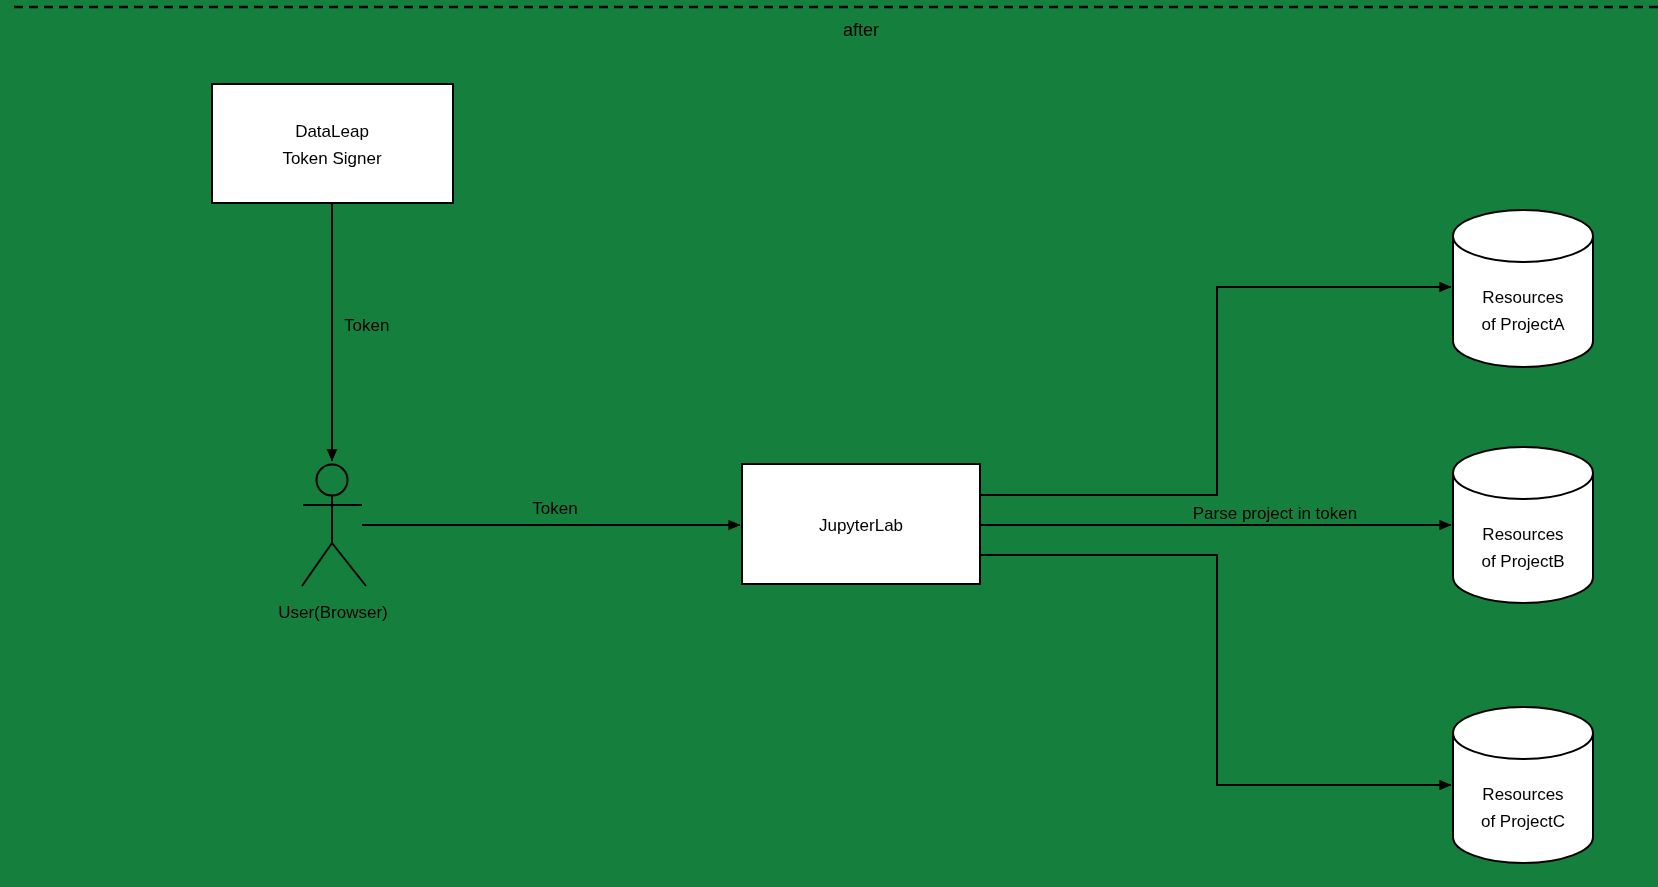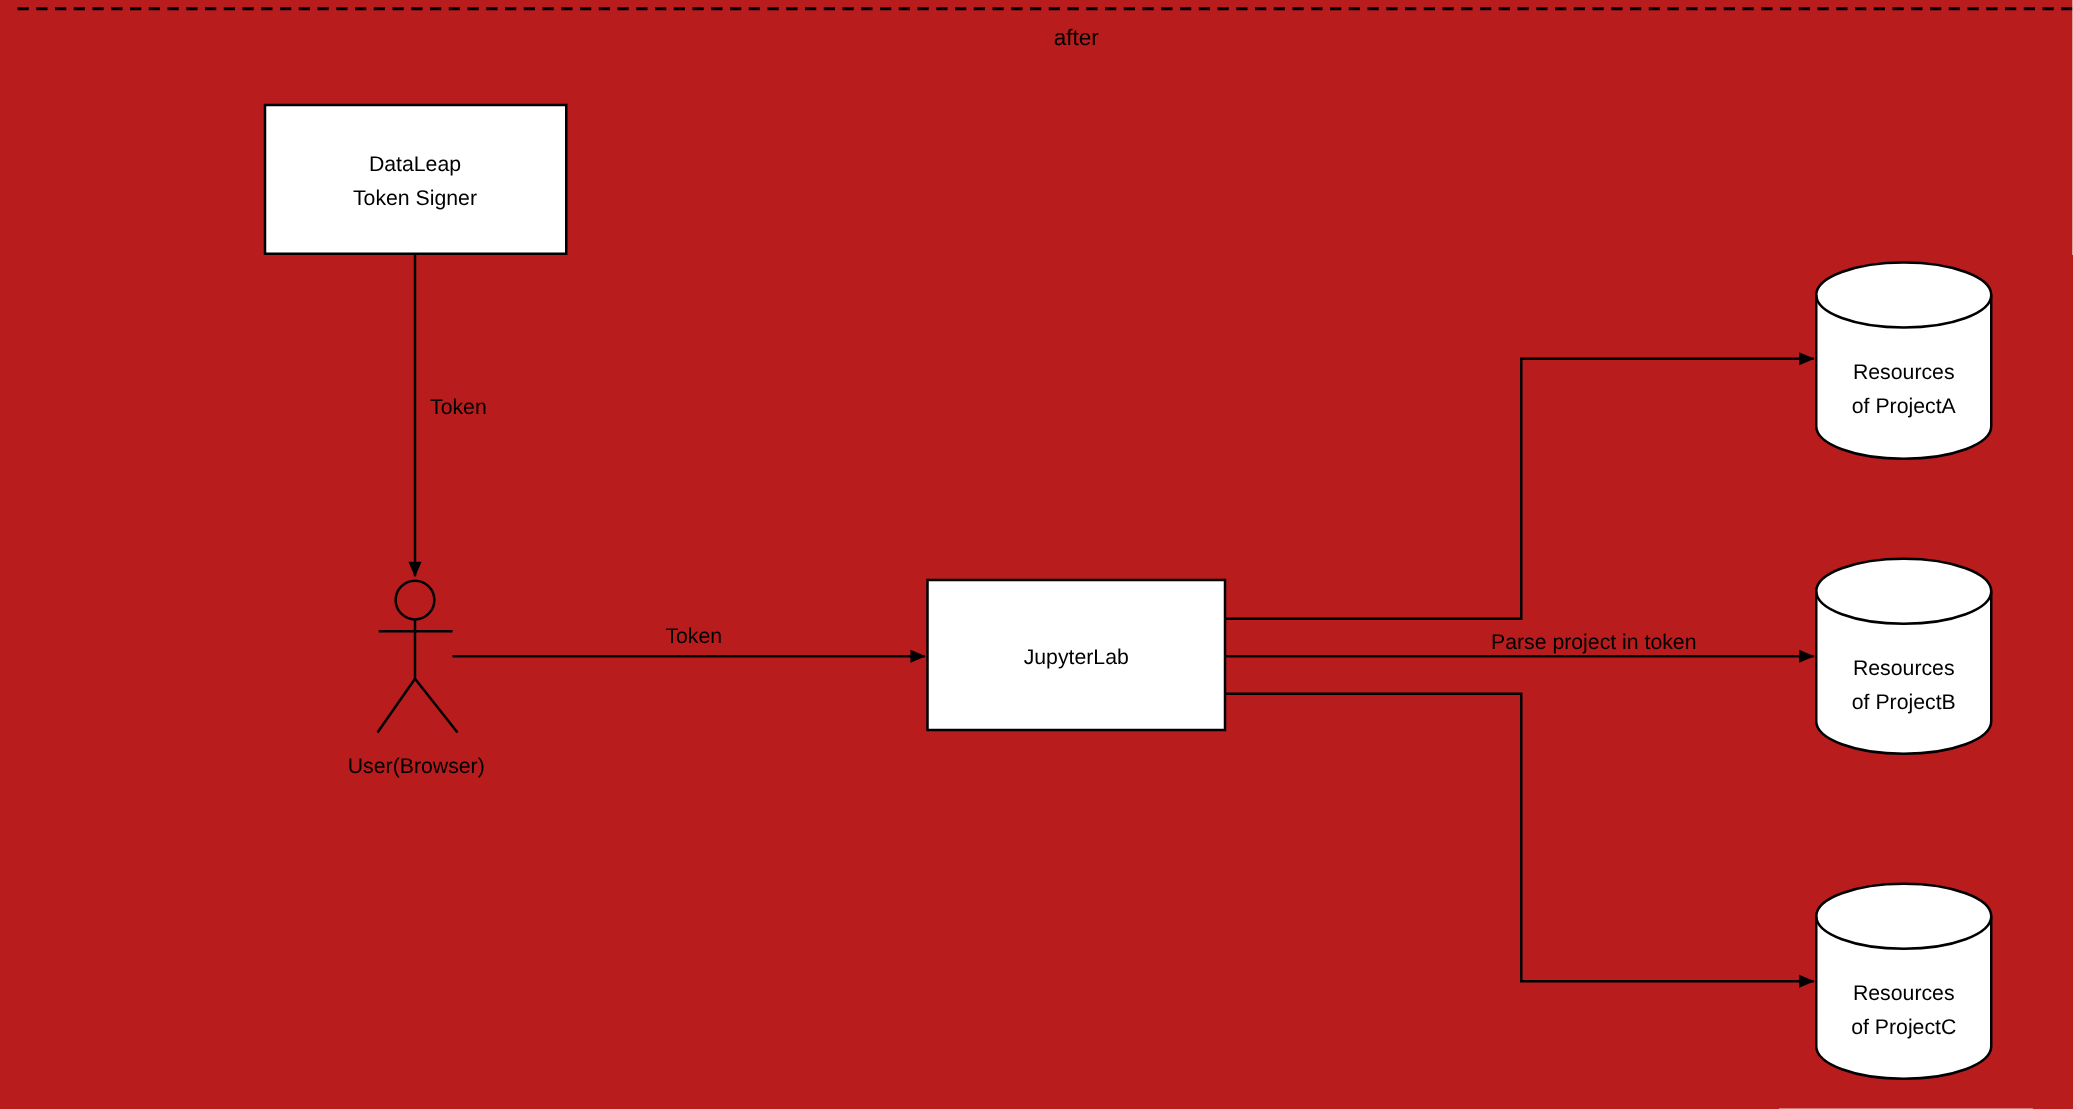--- a/index.html
+++ b/index.html
@@ -5,21 +5,21 @@
   html, body {
     margin: 0;
     padding: 0;
     background: #ffffff;
     font-family: "Liberation Sans", sans-serif;
   }
   .stage {
     position: relative;
     width: 1658px;
     height: 887px;
-    background: #b91c1c;
+    background: #15803d;
     overflow: hidden;
   }
   svg { display: block; }
   text {
     font-family: "Liberation Sans", sans-serif;
     font-size: 17px;
     fill: #000000;
   }
   text.phase-label { font-size: 18px; }
   .shape { fill: #ffffff; stroke: #000000; stroke-width: 2; }

